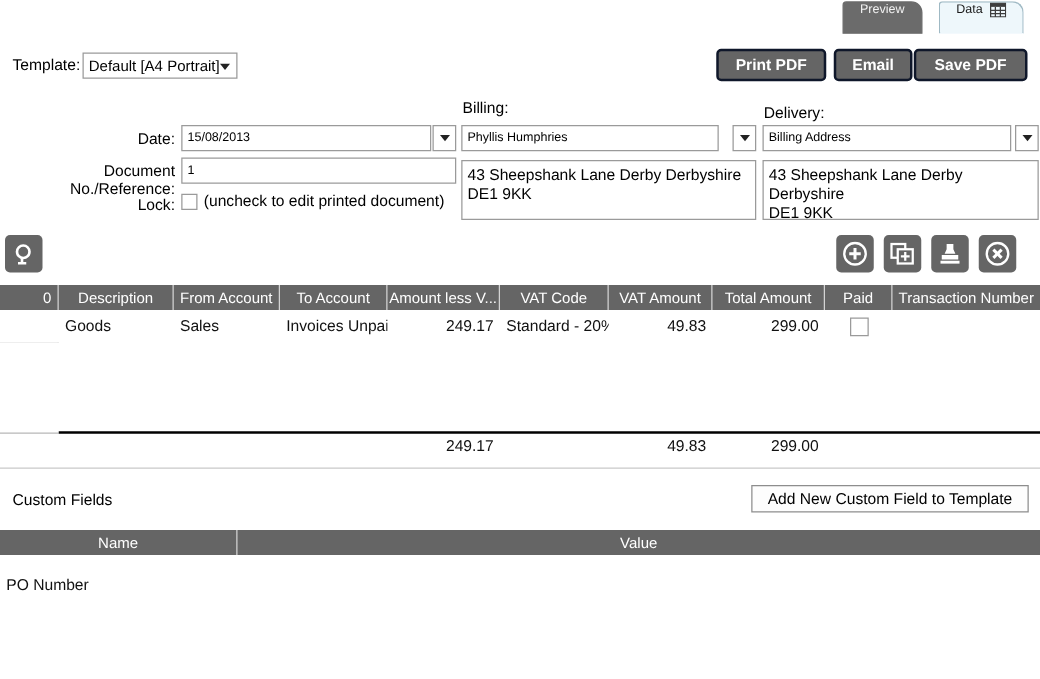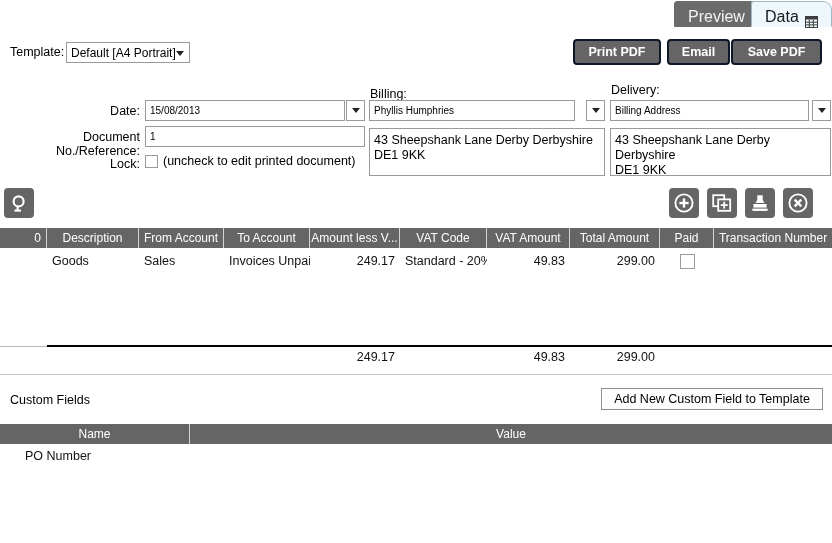--- a/index.html
+++ b/index.html
@@ -13,23 +13,23 @@
     overflow: hidden;
   }
   #app { position: relative; width: 832px; height: 543px; background:#fff; }
 
   
   .tabstrip {
     position: absolute; top: 0; left: 0; width: 832px; height: 27px;
   }
   .tab {
     position: absolute; top: 1px; height: 26px;
-    display: flex; align-items: flex-end; gap: 6px;
+    display: flex; align-items: flex-start; gap: 6px;
     padding: 0 13px 0 13px;
-    font-size: 16px;
+    font-size: 10px;
     border-top-left-radius: 3px; border-top-right-radius: 9px;
     user-select: none;
   }
   .tab.inactive {
     background: #6b6b6b; color: #f2f2f2;
     border: 1px solid #6b6b6b;
     left: 674px;
   }
   .tab.active {
     background: #eef7fb; color: #1a1a1a;
@@ -84,21 +84,21 @@
   }
   #inp-docno { left:145px; top:126px; width:220px; height:21px; }
 
   #chk-lock {
     position:absolute; left:145px; top:155px; width:13px; height:13px;
     border:1px solid #9a9a9a; background:#fff;
   }
   #lock-hint { position:absolute; left:163px; top:154px; font-size:12.5px; }
 
   .sec-label { position:absolute; font-size:12.5px; }
-  #lbl-billing { left:370px; top:87px; }
+  #lbl-billing { left:370px; top:79px; }
   #lbl-delivery { left:611px; top:83px; }
 
   #inp-billing { left:369px; top:100px; width:206px; height:21px; }
   #dd-billing {
     position:absolute; left:586px; top:100px; width:19px; height:21px;
     border:1px solid #9a9a9a; background:#fff;
     display:flex; align-items:center; justify-content:center;
   }
   #inp-delivery { left:610px; top:100px; width:199px; height:21px; }
   #dd-delivery {
@@ -190,22 +190,22 @@
   }
   .cfh {
     position:absolute; top:0; height:20px; color:#fff; font-size:12px;
     display:flex; align-items:center; justify-content:center;
     border-right:1px solid #d4d4d4;
   }
   #cf-row {
     position:absolute; left:0; top:446px; width:832px; height:20px;
   }
   .cfc {
-    position:absolute; top:0; height:20px; font-size:12.5px;
-    display:flex; align-items:center; padding:0 5px; color:#111;margin-left:20px;
+    position:absolute; top:12px; height:20px; font-size:12.5px;
+    display:flex; align-items:center; padding:0 5px; color:#111;
   }
 </style>
 </head>
 <body>
 
 <div id="app">
 
   <div class="tabstrip">
     <div class="tab inactive">
       <span>Preview</span>

